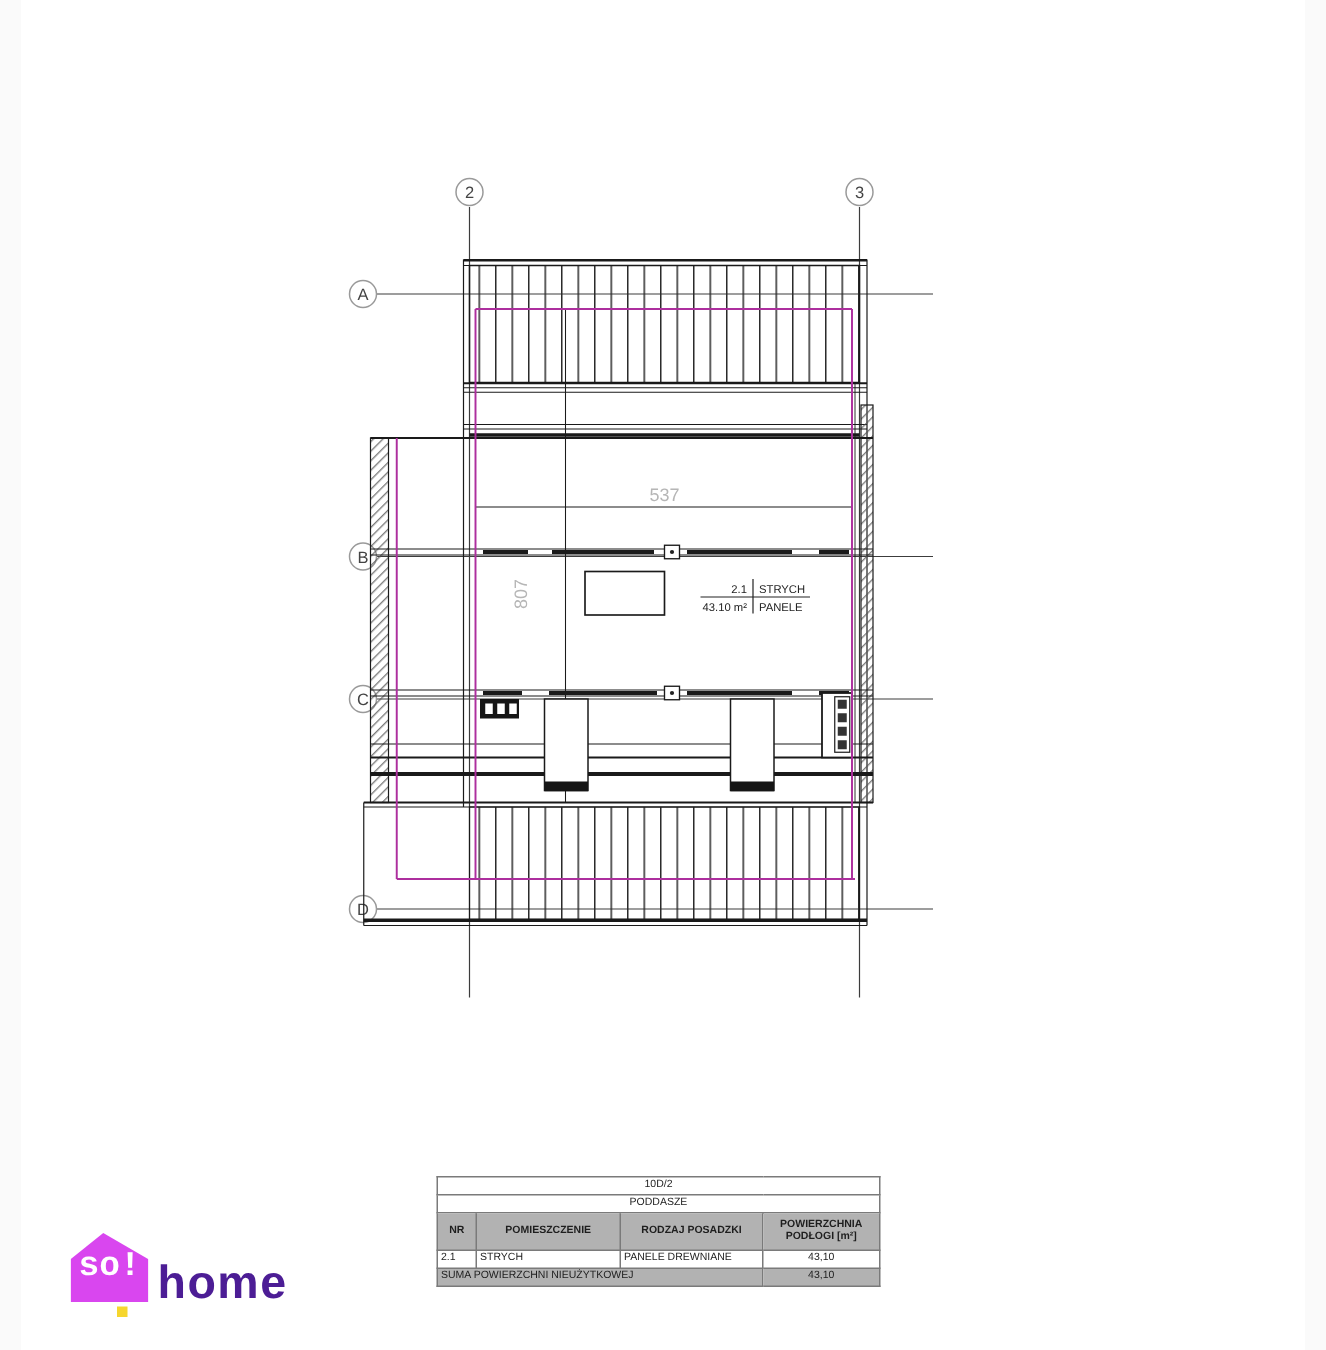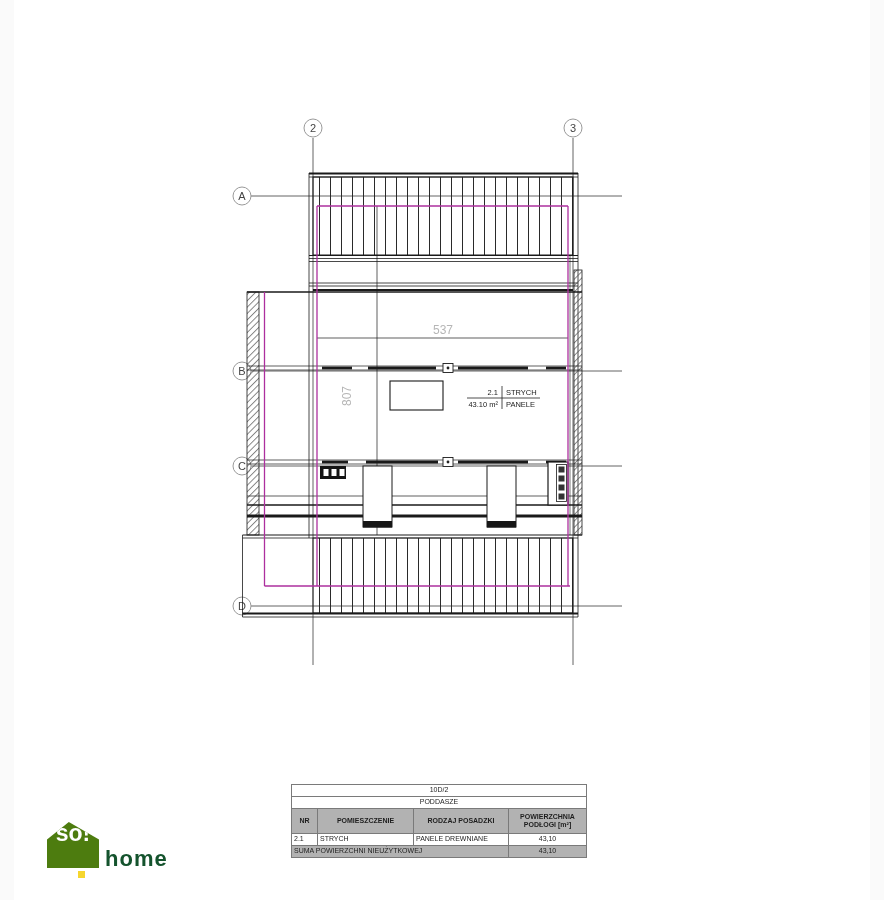--- a/index.html
+++ b/index.html
@@ -16,26 +16,26 @@
   .plan-table td{border:1px solid #7a7a7a;padding:0 2px;line-height:1.15;vertical-align:middle;
                  overflow:hidden;white-space:nowrap;}
   .plan-table .c{text-align:center;}
   .plan-table .hdr{background:#b2b2b2;font-weight:bold;text-align:center;white-space:normal;}
   .plan-table .grayrow{background:#b2b2b2;}
   .r-sm td{height:11px;}
   .r-md td{height:24px;}
 
   
   .logo{position:absolute;left:47px;top:822px;display:flex;align-items:flex-end;gap:6px;}
-  .logo-house{position:relative;width:52px;height:46px;background:#4d7c0f;
+  .logo-house{position:relative;width:52px;height:46px;background:#d946ef;
               clip-path:polygon(0 38%,42% 0,100% 38%,100% 100%,0 100%);
-              display:flex;align-items:flex-start;justify-content:center;}
+              display:flex;align-items:center;justify-content:center;font-family:Liberation Mono, monospace;}
   .logo-so{color:#ffffff;font-weight:bold;font-size:23px;line-height:1;padding-bottom:2px;}
   .logo-dot{position:absolute;left:78px;top:871px;width:7px;height:7px;background:#f6d62e;}
-  .logo-home{color:#14532d;font-weight:bold;font-size:22px;line-height:0.80;letter-spacing:1px;}
+  .logo-home{color:#4c1d95;font-weight:bold;font-size:31px;line-height:0.80;letter-spacing:1px;}
 </style>
 </head>
 <body>
 
 <div class="canvas">
   <div class="edge left"></div>
   <div class="edge right"></div>
 
   <svg width="884" height="780" viewBox="0 0 884 780">
     <defs>

